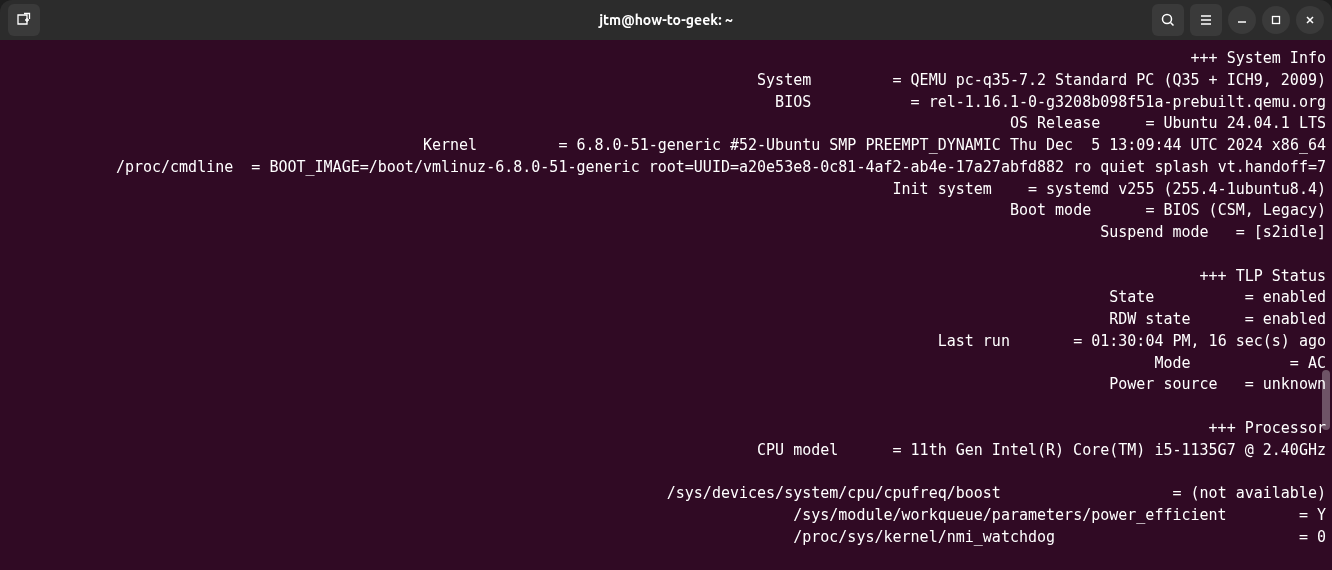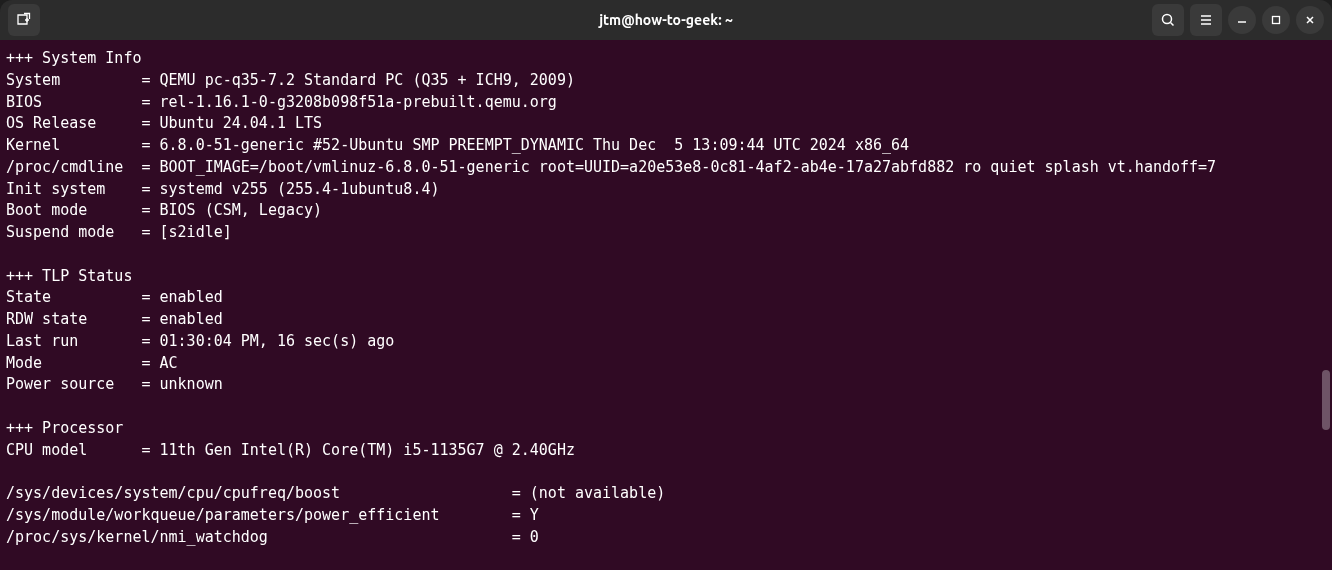--- a/index.html
+++ b/index.html
@@ -68,20 +68,21 @@
     }
     .terminal {
       background: #300a24;
       height: calc(100% - 40px);
       padding: 8px 6px;
       white-space: pre-wrap;
       word-break: break-all;
       line-height: 1.45;
       overflow-y: auto;
       position: relative;
+      text-align: right;
     }
     .scrollbar {
       position: absolute;
       right: 2px;
       top: 330px;
       width: 8px;
       height: 60px;
       background: rgba(255,255,255,0.3);
       border-radius: 4px;
     }

